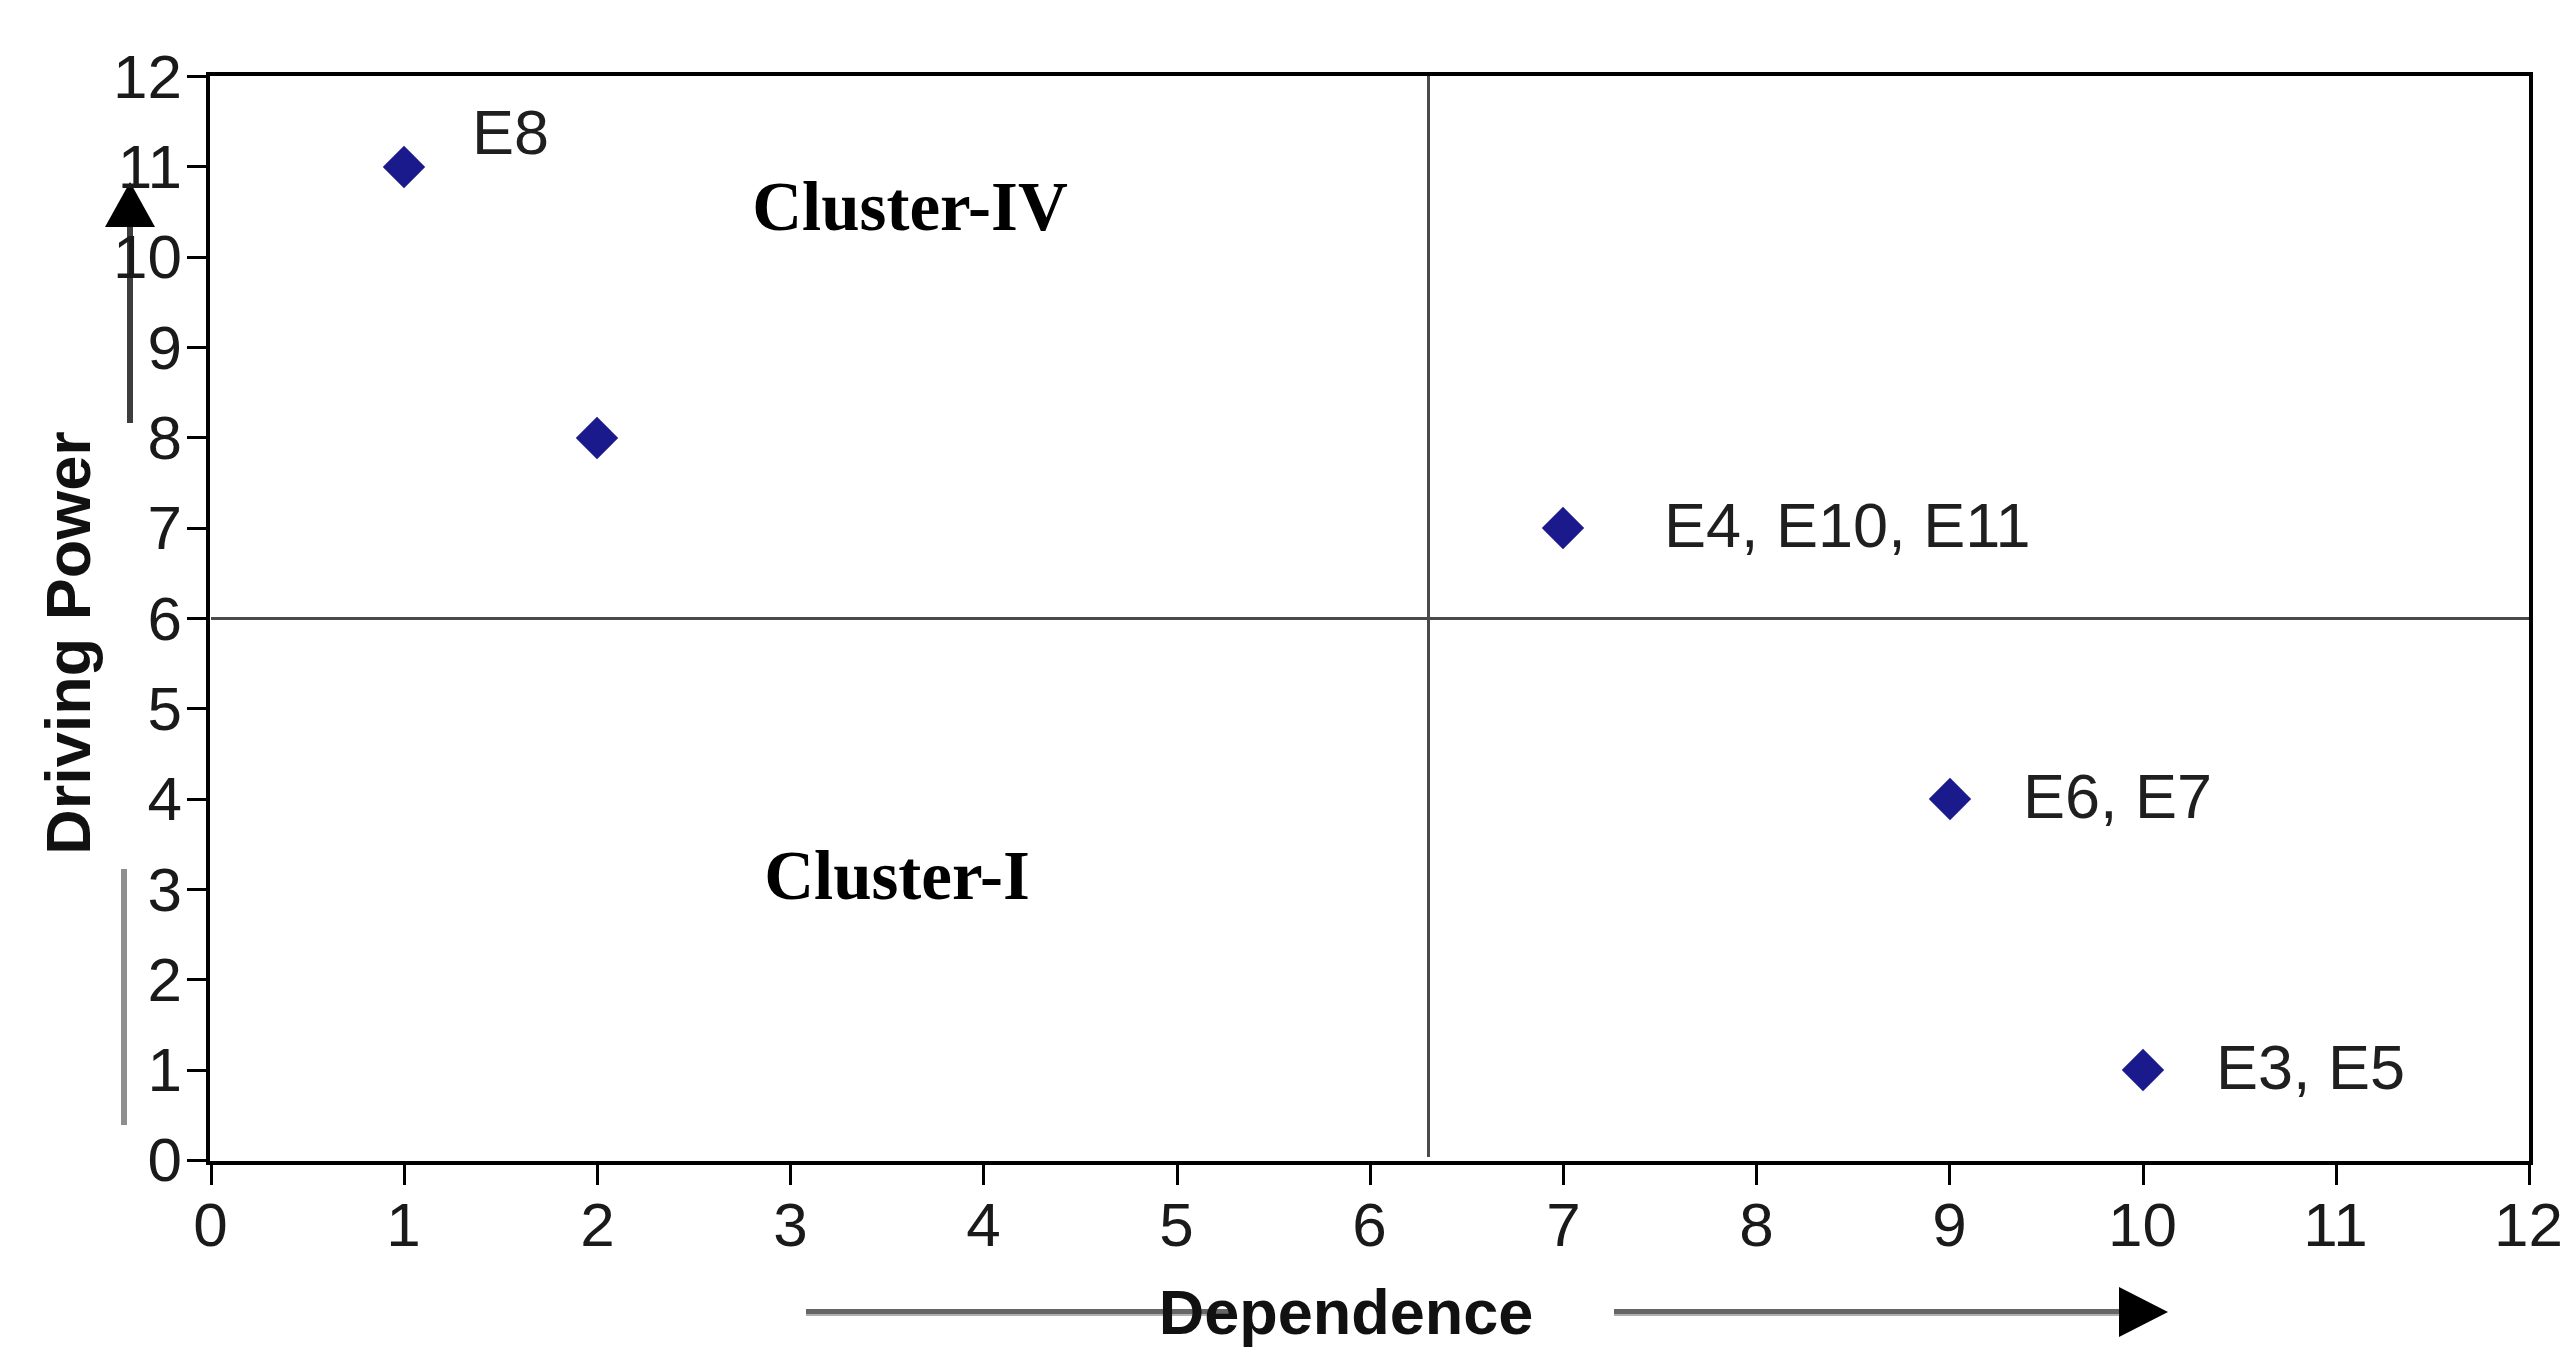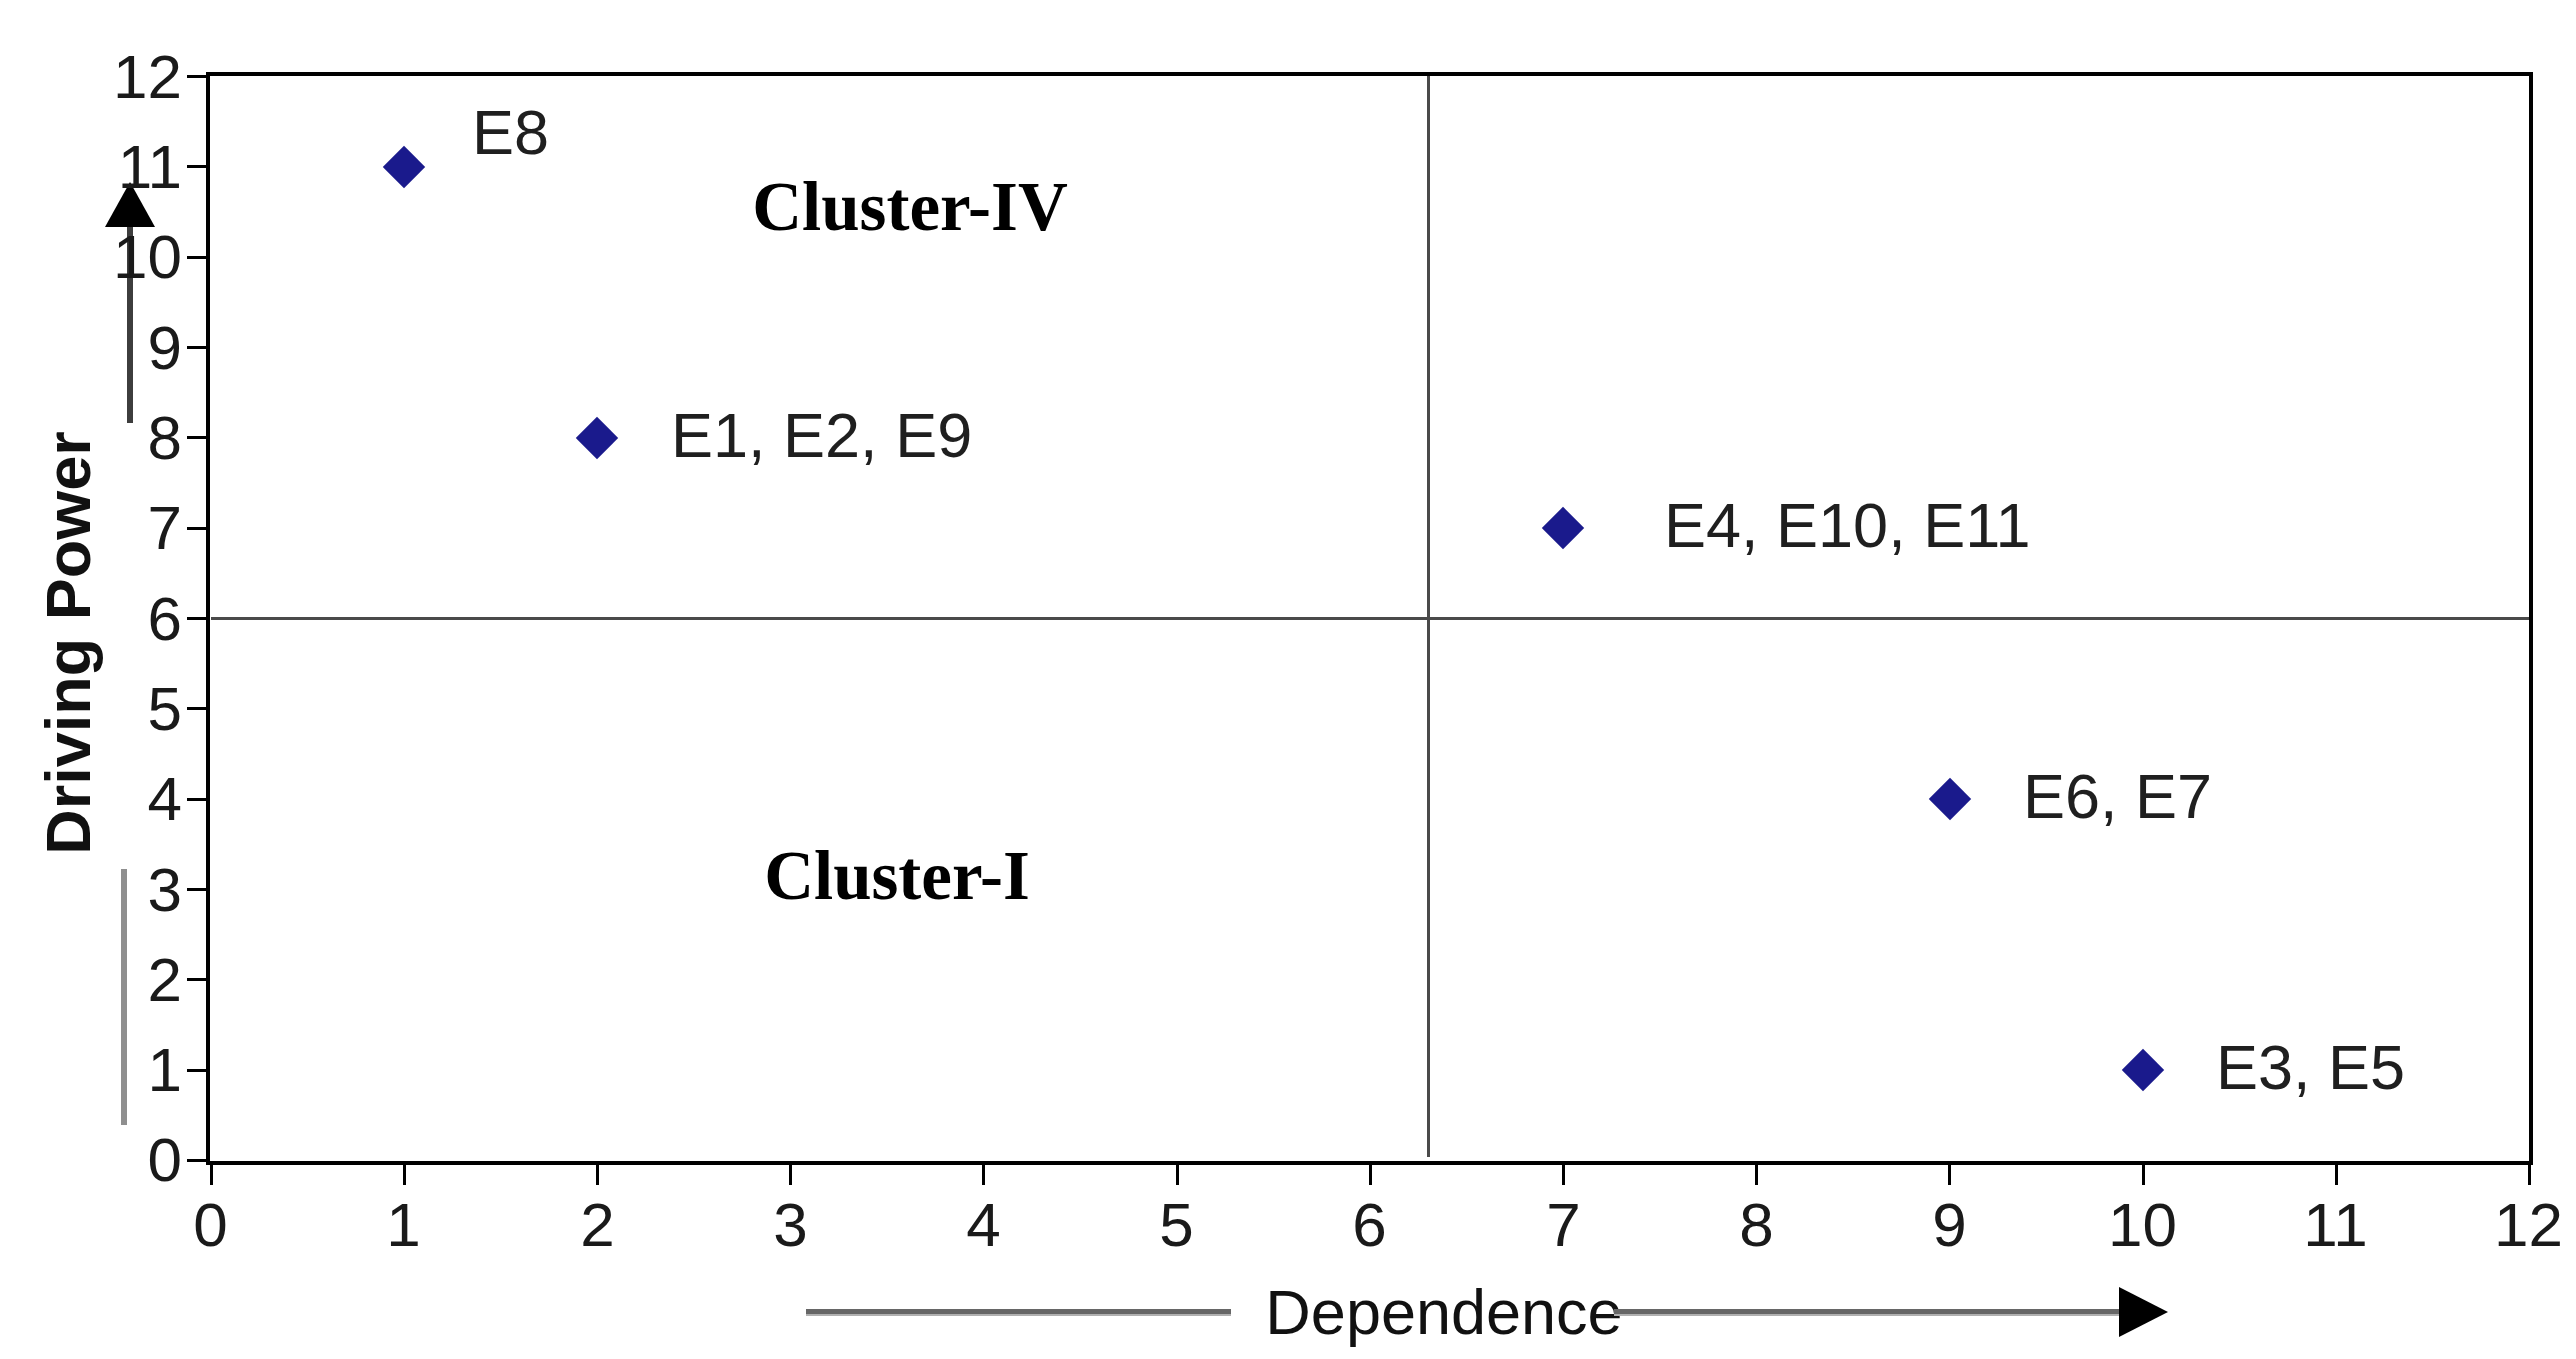--- a/index.html
+++ b/index.html
@@ -54,23 +54,23 @@
   #y-arrow-line{position:absolute;left:127px;top:225px;width:6px;height:198px;background:#3d3d3d;}
   #y-arrow-head{
     position:absolute;left:105px;top:182px;width:0;height:0;
     border-left:25px solid transparent;border-right:25px solid transparent;
     border-bottom:45px solid #000;
   }
   #y-lower-segment{position:absolute;left:121px;top:869px;width:6px;height:256px;background:#8f8f8f;}
   
   #x-line-left{position:absolute;left:806px;top:1309px;width:425px;height:5.3px;background:#666;border-bottom:2px solid #b0b0b0;}
   #x-axis-title{
-    position:absolute;left:1444px;top:1312px;
+    position:absolute;left:1346px;top:1312px;
     transform:translate(-50%,-50%);
-    font-weight:normal;font-size:63px;color:#111;white-space:nowrap;
+    font-weight:bold;font-size:63px;color:#111;white-space:nowrap;
   }
   #x-line-right{position:absolute;left:1614px;top:1309px;width:506px;height:5.3px;background:#666;border-bottom:2px solid #b0b0b0;}
   #x-arrow-head{
     position:absolute;left:2119px;top:1287px;width:0;height:0;
     border-top:25px solid transparent;border-bottom:25px solid transparent;
     border-left:49px solid #000;
   }
 </style>
 </head>
 <body>
@@ -139,21 +139,20 @@
     <div class="y-tick-label" style="top: 311px;">9</div>
     <div class="y-tick" style="left: 187px; top: 256px; background: rgb(0, 0, 0);"></div>
     <div class="y-tick-label" style="top: 220px;">10</div>
     <div class="y-tick" style="left: 187px; top: 165px; background: rgb(0, 0, 0);"></div>
     <div class="y-tick-label" style="top: 130px;">11</div>
     <div class="y-tick" style="left: 187px; top: 75px; background: rgb(0, 0, 0);"></div>
     <div class="y-tick-label" style="top: 40px;">12</div>
     <div class="diamond" style="left: 404px; top: 167px; background: rgb(26, 26, 140);"></div>
     <div class="point-label" style="left: 472px; top: 135px;">E8</div>
     <div class="diamond" style="left: 597px; top: 438px; background: rgb(26, 26, 140);"></div>
-    <div class="point-label" style="left: 671px; top: 438px;">E1, E2, E9</div>
     <div class="diamond" style="left: 1563px; top: 528px; background: rgb(26, 26, 140);"></div>
     <div class="point-label" style="left: 1637px; top: 528px; margin-left: 27px;">E4, E10, E11</div>
     <div class="diamond" style="left: 1950px; top: 799px; background: rgb(26, 26, 140);"></div>
     <div class="point-label" style="left: 2023px; top: 799px;">E6, E7</div>
     <div class="diamond" style="left: 2143px; top: 1070px; background: rgb(26, 26, 140);"></div>
     <div class="point-label" style="left: 2216px; top: 1070px;">E3, E5</div>
     <div class="cluster-label" style="left: 893px; top: 207px; margin-left: 17px;">Cluster-IV</div>
     <div class="cluster-label" style="left: 897px; top: 876px;">Cluster-I</div>
   </div>
 

